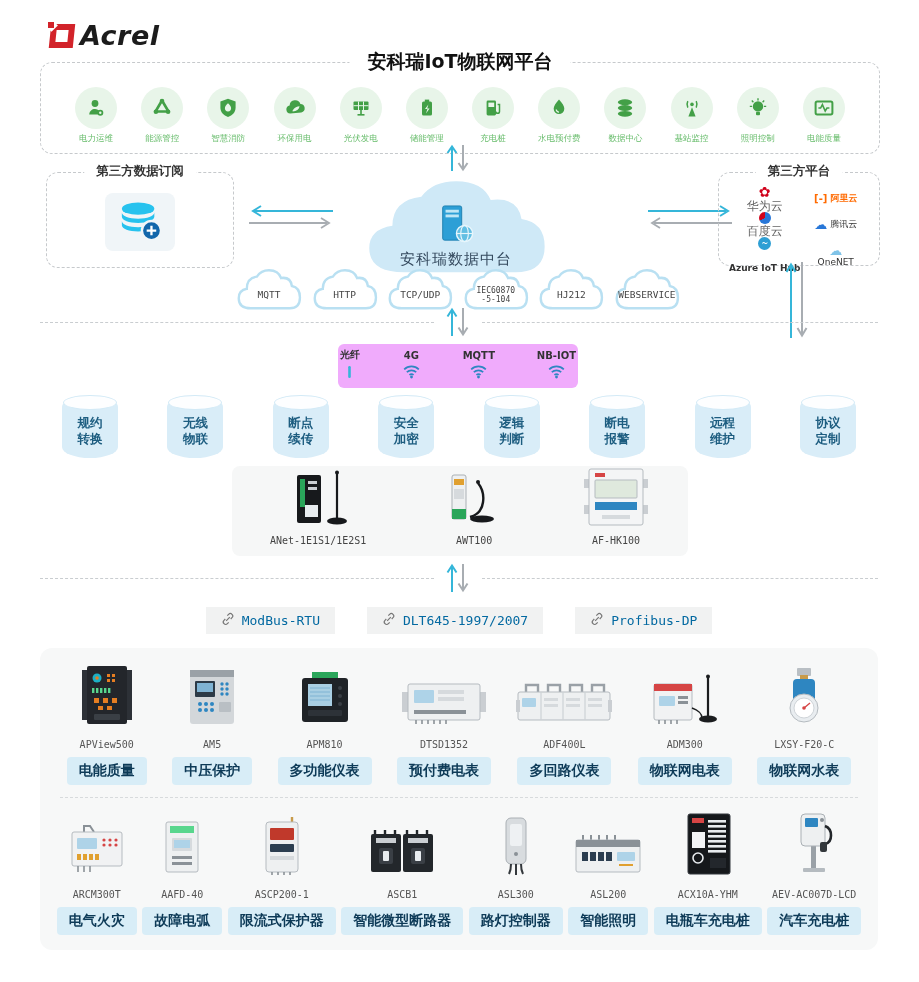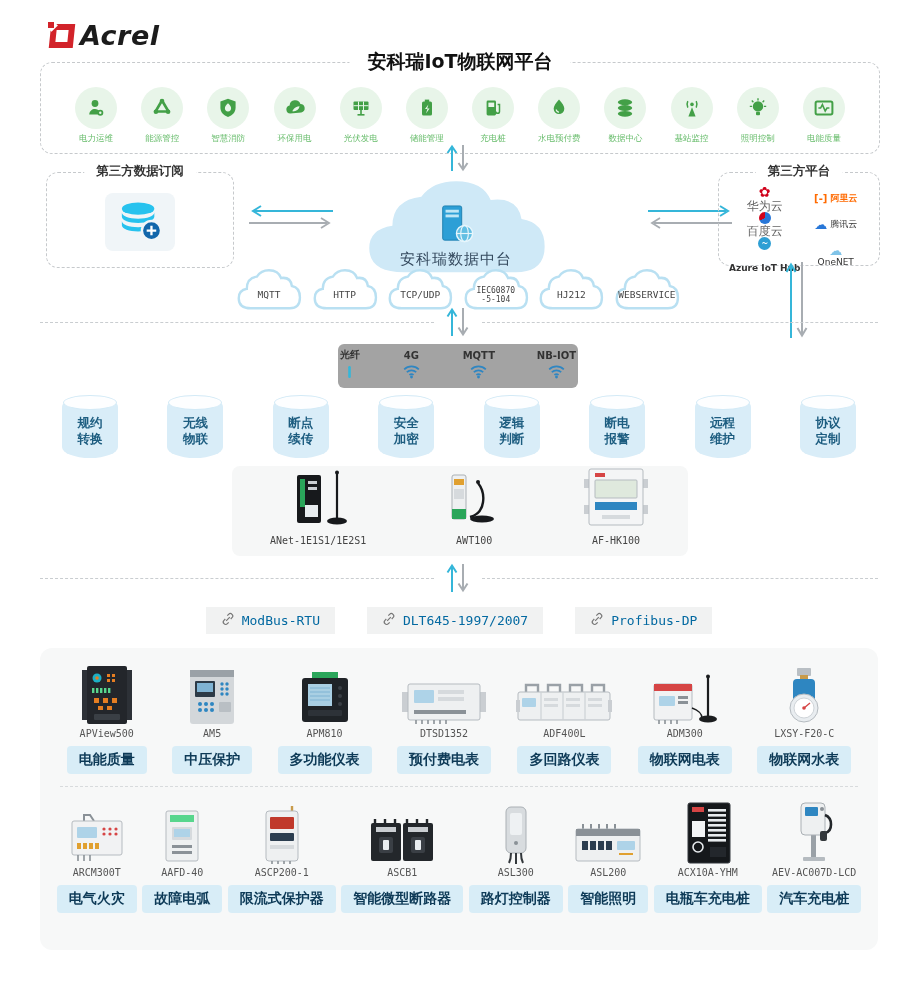--- a/index.html
+++ b/index.html
@@ -58,21 +58,21 @@
   .clouds-row{left:232px;top:268px;width:452px;height:50px;display:flex;justify-content:space-between;}
   .pcloud{position:relative;width:74px;height:46px;}
   .pcloud .txt{position:absolute;inset:0;display:flex;flex-direction:column;align-items:center;justify-content:center;
                padding-top:8px;font-size:9.5px;color:#444;line-height:1.15;}
   .pcloud .txt.small{font-size:8px;}
 
   
   .dash-line{border-top:1px dashed #c9cdd0;height:0;}
 
   
-  .net-bar{left:338px;top:344px;width:240px;height:44px;background:#a3a3a3;border-radius:6px;
+  .net-bar{left:338px;top:344px;width:240px;height:44px;background:#f0abfc;border-radius:6px;
            display:flex;justify-content:space-around;align-items:center;gap:38px;}
   .net{display:flex;flex-direction:column;align-items:center;gap:2px;}
   .net .nlabel{font-size:10px;font-weight:bold;color:#333;}
 
   
   .cyl-row{left:62px;top:396px;width:794px;display:flex;justify-content:space-between;}
   .cyl{position:relative;width:56px;height:62px;background:#d9edf8;border-radius:28px/11px;
        display:flex;flex-direction:column;align-items:center;justify-content:center;padding-top:8px;box-sizing:border-box;}
   .cyl::before{content:"";position:absolute;top:-1px;left:1px;right:1px;height:15px;border-radius:50%;
                background:#fdfeff;border:1px solid #d3eaf6;box-sizing:border-box;}
@@ -86,21 +86,21 @@
 
   
   .chips-row{left:40px;top:607px;width:838px;display:flex;justify-content:center;gap:32px;}
   .chip{display:flex;align-items:center;gap:7px;background:#f1f2f2;padding:5px 15px;font-size:13px;color:#0369a1;}
 
   
   .products-box{left:40px;top:648px;width:838px;height:302px;background:#f7f8f8;border-radius:12px;box-sizing:border-box;}
   .prod-row{display:flex;justify-content:space-around;align-items:flex-end;padding:14px 14px 0;}
   .prod{display:flex;flex-direction:column;align-items:center;}
   .prod-img{height:64px;display:flex;align-items:flex-end;justify-content:center;}
-  .prod-model{font-size:10px;color:#555;margin-top:2px;white-space:nowrap;}
+  .prod-model{font-size:10px;color:#555;margin-top:13px;white-space:nowrap;}
   .prod-chip{margin-top:7px;background:#d8edf7;color:#0d3a57;font-weight:bold;font-size:14px;
              padding:5px 12px;border-radius:4px;white-space:nowrap;}
   .prod-sep{margin:12px 20px 0;border-top:1px dashed #d8dbdd;}
 </style>
 </head>
 <body>
 
 <div class="canvas">
 
   <div class="abs logo">

